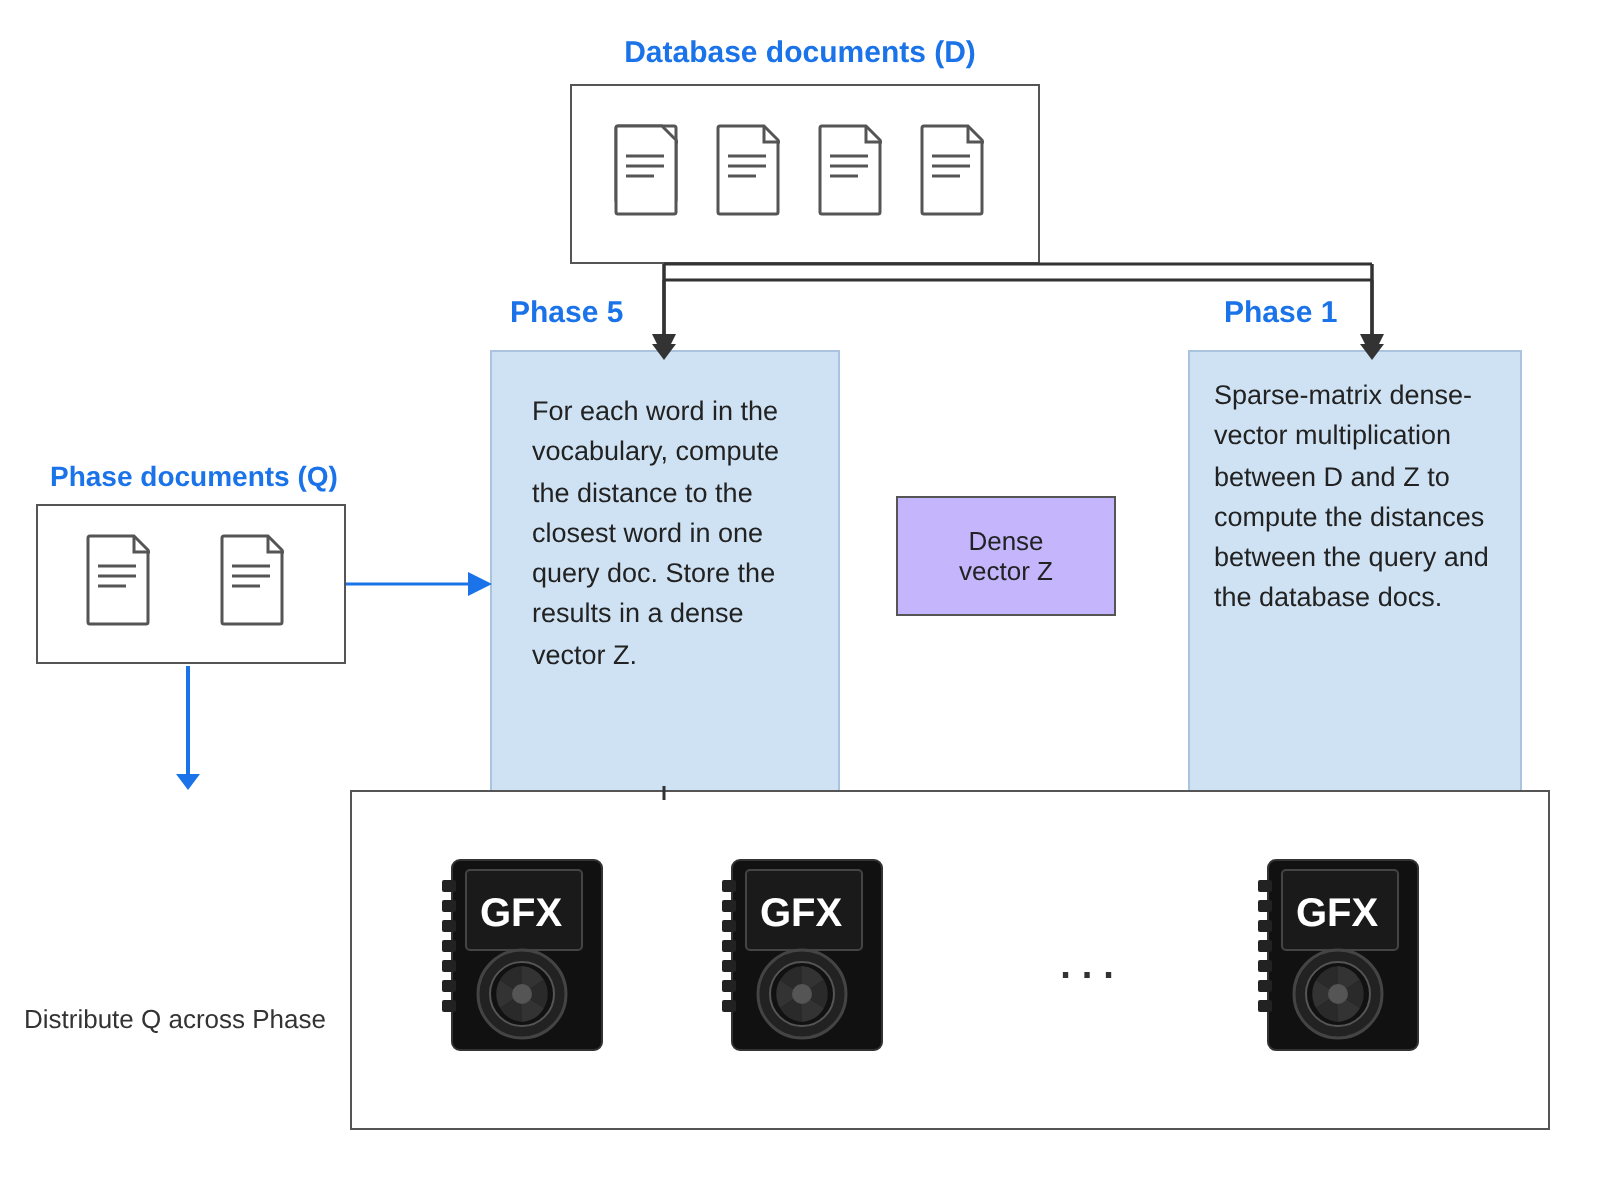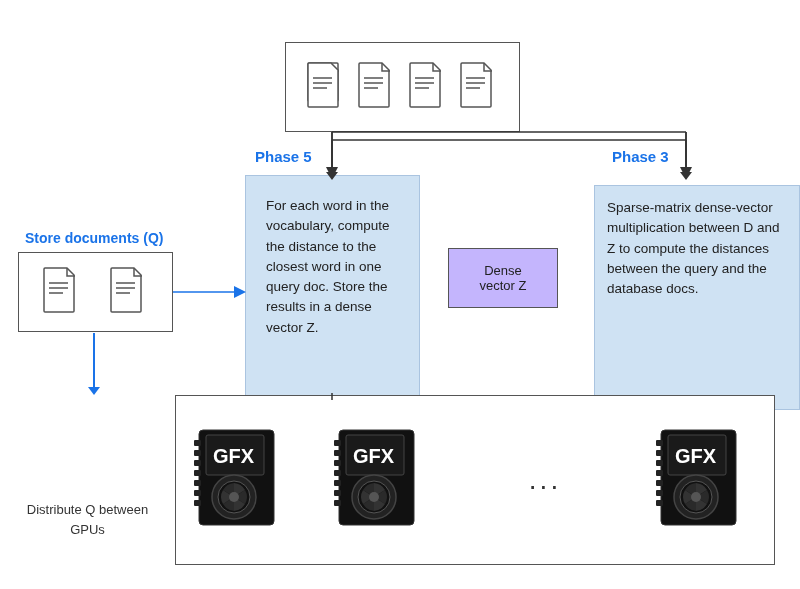--- a/index.html
+++ b/index.html
@@ -101,23 +101,23 @@
       justify-content: center;
       text-align: center;
       font-size: 13px;
       background: #c4b5fd;
       color: #222;
     }
 
     
     .phase2-box {
       position: absolute;
-      top: 185px;
+      top: 175px;
       left: 594px;
-      width: 206px;
+      width: 167px;
       height: 225px;
       background: #cfe2f3;
       border: 1px solid #aac4e0;
       padding: 12px;
       font-size: 13.5px;
       line-height: 1.5;
       color: #222;
     }
 
     
@@ -179,21 +179,21 @@
     .gpu-cluster-box {
       position: absolute;
       top: 395px;
       left: 175px;
       width: 600px;
       height: 170px;
       border: 1.5px solid #555;
       background: #fff;
       display: flex;
       align-items: center;
-      padding: 15px 18px;
+      padding: 15px 45px;
       gap: 40px;
     }
 
     
     .cluster-label {
       position: absolute;
       top: 450px;
       left: 140px;
       font-weight: bold;
       color: #1a73e8;
@@ -216,20 +216,21 @@
       letter-spacing: 3px;
       flex: 1;
       text-align: center;
     }
   </style>
 </head>
 <body>
 
 <div class="diagram-container">
 
+  <div class="db-docs-label">Database documents (D)</div>
 
   <div class="db-docs-box">
 
     <span class="doc-icon">
       <svg viewBox="0 0 38 46" fill="none" xmlns="http://www.w3.org/2000/svg">
         <rect x="1" y="1" width="30" height="38" rx="1" fill="white" stroke="#555" stroke-width="1.5"></rect>
         <path d="M24 1 L24 9 L32 9" fill="none" stroke="#555" stroke-width="1.5"></path>
         <path d="M24 1 L31 8 L31 44 Q31 45 30 45 L2 45 Q1 45 1 44 L1 2 Q1 1 2 1 Z" fill="white" stroke="#555" stroke-width="1.5"></path>
         <line x1="6" y1="16" x2="25" y2="16" stroke="#555" stroke-width="1.5"></line>
         <line x1="6" y1="21" x2="25" y2="21" stroke="#555" stroke-width="1.5"></line>
@@ -263,35 +264,35 @@
         <path d="M24 1 L24 9 L32 9" fill="none" stroke="#555" stroke-width="1.5"></path>
         <line x1="6" y1="16" x2="25" y2="16" stroke="#555" stroke-width="1.5"></line>
         <line x1="6" y1="21" x2="25" y2="21" stroke="#555" stroke-width="1.5"></line>
         <line x1="6" y1="26" x2="20" y2="26" stroke="#555" stroke-width="1.5"></line>
       </svg>
     </span>
   </div>
 
   <div class="phase1-label">Phase 5</div>
 
-  <div class="phase2-label">Phase 3</div>
+  <div class="phase2-label">Phase 1</div>
 
   <div class="phase1-box">
     <span>For each word in the vocabulary, compute the distance to the closest word in one query doc. Store the results in a dense vector Z.</span>
   </div>
 
   <div class="dense-vector-box">
     <span>Dense<br>vector Z</span>
   </div>
 
   <div class="phase2-box">
     <span>Sparse-matrix dense-vector multiplication between D and Z  to compute the distances between the query and the database docs.</span>
   </div>
 
-  <div class="query-label">Store documents (Q)</div>
+  <div class="query-label">Phase documents (Q)</div>
 
   <div class="query-box">
     <span class="doc-icon">
       <svg viewBox="0 0 38 46" fill="none" xmlns="http://www.w3.org/2000/svg" width="44" height="52">
         <path d="M24 1 L31 8 L31 44 Q31 45 30 45 L2 45 Q1 45 1 44 L1 2 Q1 1 2 1 Z" fill="white" stroke="#555" stroke-width="1.5"></path>
         <path d="M24 1 L24 9 L32 9" fill="none" stroke="#555" stroke-width="1.5"></path>
         <line x1="6" y1="16" x2="25" y2="16" stroke="#555" stroke-width="1.5"></line>
         <line x1="6" y1="21" x2="25" y2="21" stroke="#555" stroke-width="1.5"></line>
         <line x1="6" y1="26" x2="20" y2="26" stroke="#555" stroke-width="1.5"></line>
       </svg>
@@ -303,21 +304,21 @@
         <line x1="6" y1="16" x2="25" y2="16" stroke="#555" stroke-width="1.5"></line>
         <line x1="6" y1="21" x2="25" y2="21" stroke="#555" stroke-width="1.5"></line>
         <line x1="6" y1="26" x2="20" y2="26" stroke="#555" stroke-width="1.5"></line>
       </svg>
     </span>
   </div>
 
   <div class="arrow-down"></div>
 
   <div class="distribute-label">Distribute Q
-between GPUs</div>
+across Phase</div>
 
   <div class="cluster-label">Cluster of GPUs</div>
 
   <div class="gpu-cluster-box">
 
     <div class="gpu-icon">
       <svg viewBox="0 0 100 110" xmlns="http://www.w3.org/2000/svg">
 
         <rect x="5" y="5" width="75" height="95" rx="4" fill="#111" stroke="#333" stroke-width="1"></rect>
 

